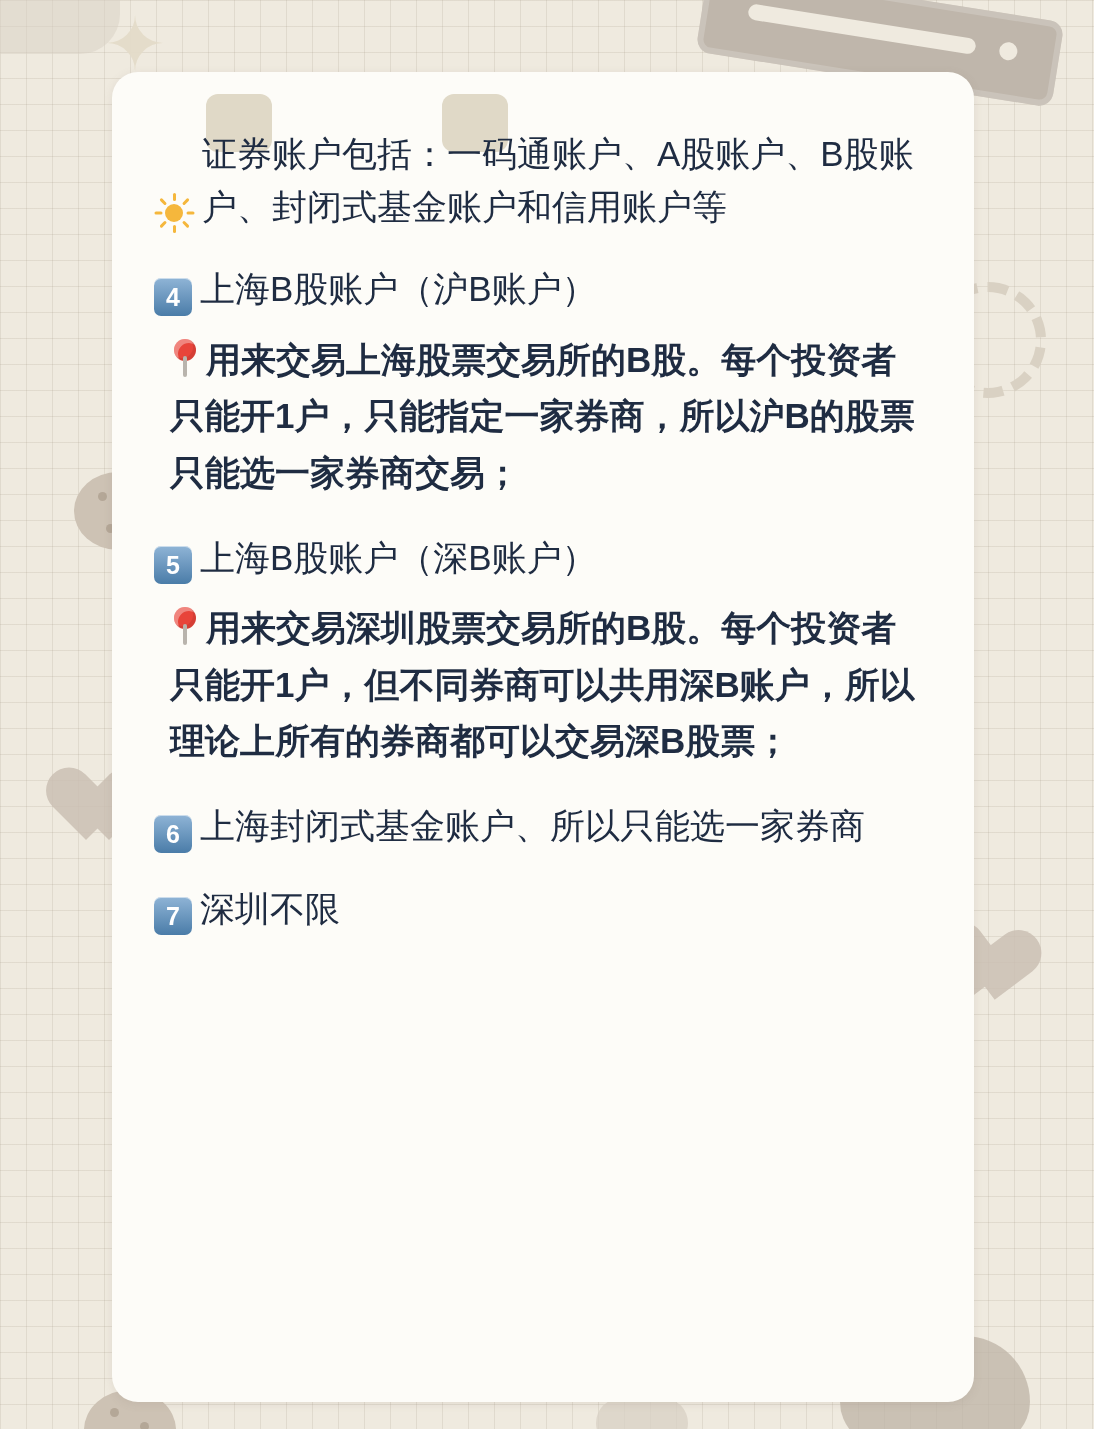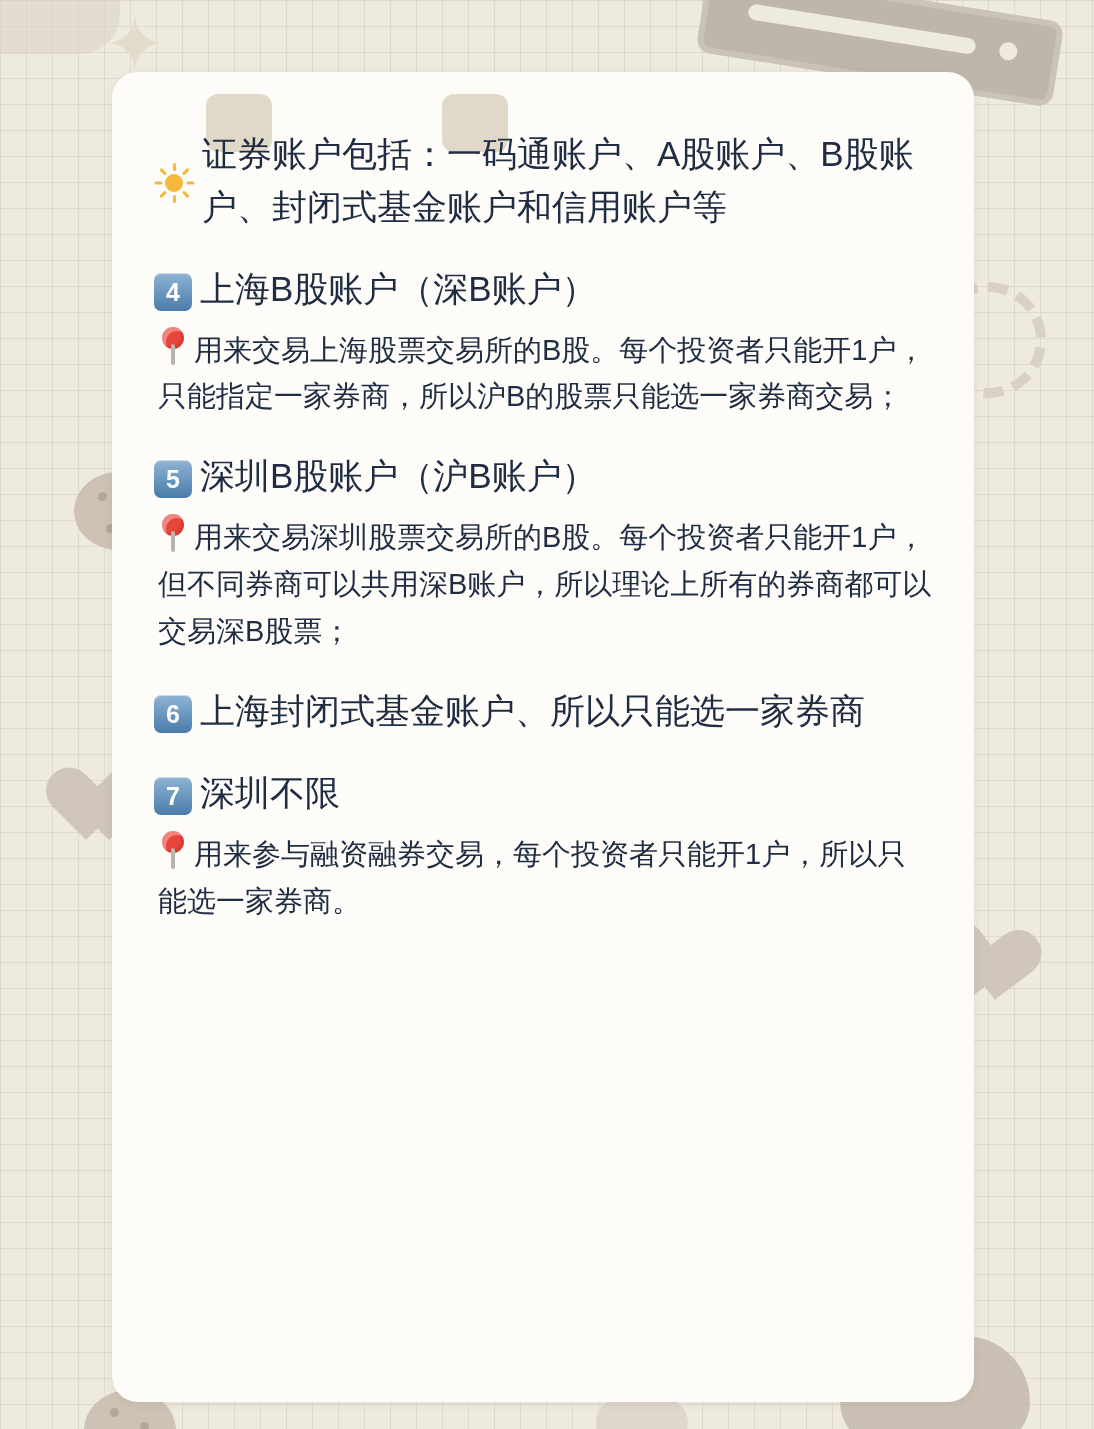--- a/index.html
+++ b/index.html
@@ -136,21 +136,21 @@
     right: 36px;
     top: 56px;
     color: #23324a;
   }
   .block { margin-bottom: 30px; }
   .heading {
     font-size: 35px;
     line-height: 1.5;
     margin: 0 0 2px 0;
     display: flex;
-    align-items: center;
+    align-items: flex-end;
     gap: 8px;
     color: #1f2c42;
     font-weight: 500;
   }
   .heading-text { flex: 1; }
 
   
   .num-badge {
     display: inline-block;
     width: 38px; height: 38px;
@@ -219,25 +219,25 @@
   .pin-icon u {
     position: absolute;
     left: 13px; top: 18px;
     width: 4px; height: 21px;
     background: #b9b4ad;
     border-radius: 2px;
     display: block;
   }
 
   .body-line {
-    font-size: 29px;
+    font-size: 35px;
     line-height: 1.62;
-    margin: 4px;
+    margin: 16px;
     color: #1f2c42;
-    font-weight: 400;
+    font-weight: 700;
   }
   .with-pin {
     display: block;
     text-indent: 0;
   }
 </style>
 </head>
 <body>
 
 <div id="bg-base"></div>
@@ -286,48 +286,45 @@
           <span class="sun-ray r90"></span>
           <span class="sun-ray r135"></span>
         </span>
         <span class="heading-text">证券账户包括：一码通账户、A股账户、B股账户、封闭式基金账户和信用账户等</span>
       </div>
     </div>
 
     <div class="block">
       <div class="heading">
         <span class="num-badge">4</span>
-        <span class="heading-text">上海B股账户（深B账户）</span>
+        <span class="heading-text">上海B股账户（沪B账户）</span>
       </div>
       <div class="body-line with-pin">
         <span class="pin-icon"><i></i><u></u></span><span>用来交易上海股票交易所的B股。每个投资者只能开1户，只能指定一家券商，所以沪B的股票只能选一家券商交易；</span>
       </div>
     </div>
 
     <div class="block">
       <div class="heading">
         <span class="num-badge">5</span>
-        <span class="heading-text">深圳B股账户（沪B账户）</span>
+        <span class="heading-text">上海B股账户（深B账户）</span>
       </div>
       <div class="body-line with-pin">
         <span class="pin-icon"><i></i><u></u></span><span>用来交易深圳股票交易所的B股。每个投资者只能开1户，但不同券商可以共用深B账户，所以理论上所有的券商都可以交易深B股票；</span>
       </div>
     </div>
 
     <div class="block">
       <div class="heading">
         <span class="num-badge">6</span>
         <span class="heading-text">上海封闭式基金账户、所以只能选一家券商</span>
       </div>
     </div>
 
     <div class="block">
       <div class="heading">
         <span class="num-badge">7</span>
         <span class="heading-text">深圳不限</span>
       </div>
-      <div class="body-line with-pin">
-        <span class="pin-icon"><i></i><u></u></span><span>用来参与融资融券交易，每个投资者只能开1户，所以只能选一家券商。</span>
-      </div>
     </div>
 
   </div>
 </div>
 
 </body></html>

